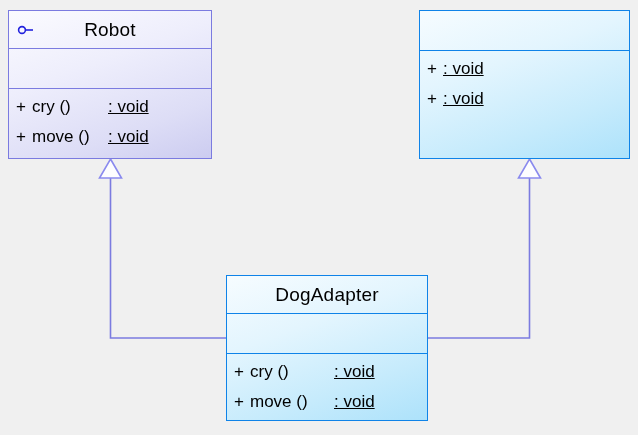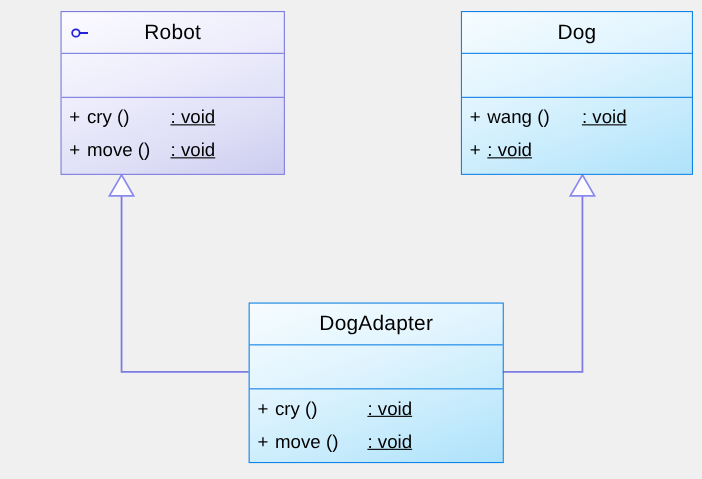--- a/index.html
+++ b/index.html
@@ -35,21 +35,20 @@
   .uml-box {
     position: absolute;
     box-sizing: border-box;
     border: 1px solid #6b6bea;
     display: flex;
     flex-direction: column;
   }
   .uml-box.theme-purple {
     border-color: #7b7be0;
     background: linear-gradient(160deg, #fbfbff 0%, #eeeefc 38%, #ddddf6 75%, #ccccf0 100%);
-    margin-left: 47px;
   }
   .uml-box.theme-blue {
     border-color: #0f83e8;
     background: linear-gradient(160deg, #f6fcff 0%, #e3f5fe 36%, #c6ebfc 72%, #ade2fb 100%);
   }
 
   .uml-title {
     position: relative;
     box-sizing: border-box;
     height: 38px;
@@ -148,40 +147,36 @@
       <div class="op-row">
         <span class="op-vis">+</span>
         <span class="op-name">move ()</span>
         <span class="op-ret">: void</span>
       </div>
     </div>
   </div>
 
   <div class="uml-box theme-blue" style="left:419px; top:10px; width:211px; height:149px;">
 
-    <div class="uml-title">
-      <span>Dog</span>
-    </div>
 
     <div class="uml-attrs"></div>
 
     <div class="uml-ops ops-dog">
       <div class="op-row">
         <span class="op-vis">+</span>
-        <span class="op-name">wang ()</span>
         <span class="op-ret">: void</span>
       </div>
       <div class="op-row">
         <span class="op-vis">+</span>
         <span class="op-ret">: void</span>
       </div>
     </div>
   </div>
 
-  <div class="uml-box theme-blue" style="left:226px; top:275px; width:232px; height:146px;">
+  <div class="uml-box theme-blue" style="left:226px; top:275px; width:202px; height:146px;">
 
     <div class="uml-title">
       <span>DogAdapter</span>
     </div>
 
     <div class="uml-attrs"></div>
 
     <div class="uml-ops ops-adapt">
       <div class="op-row">
         <span class="op-vis">+</span>

